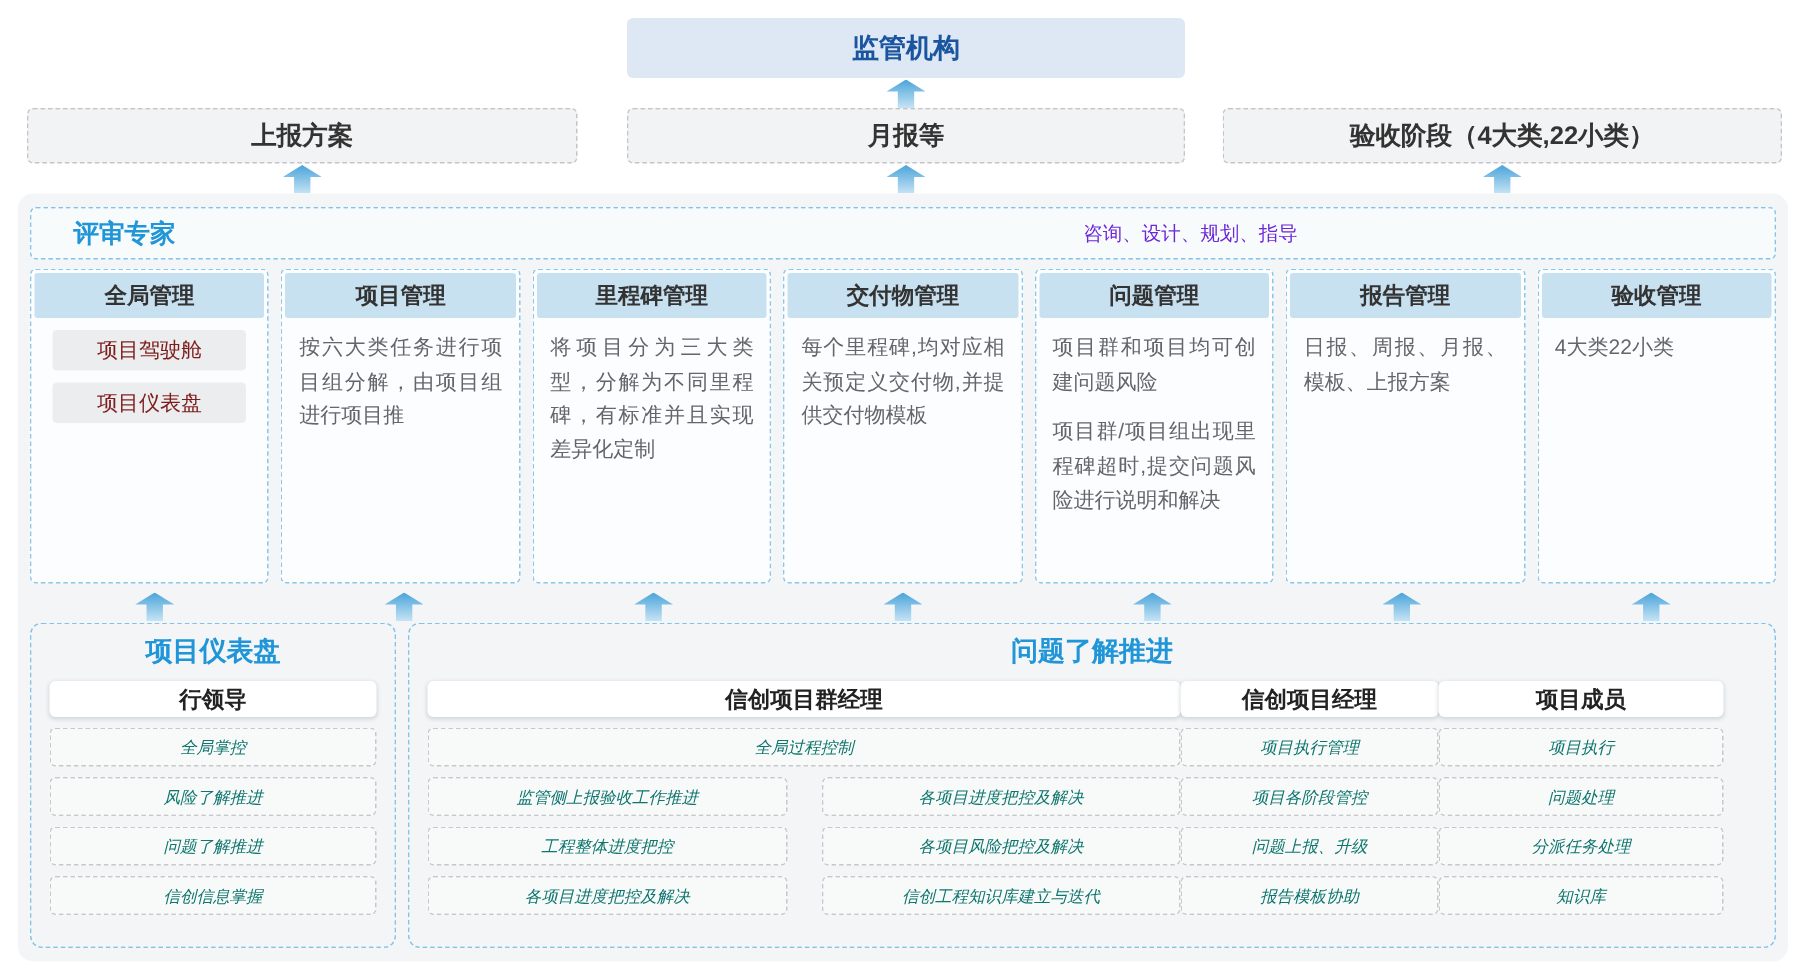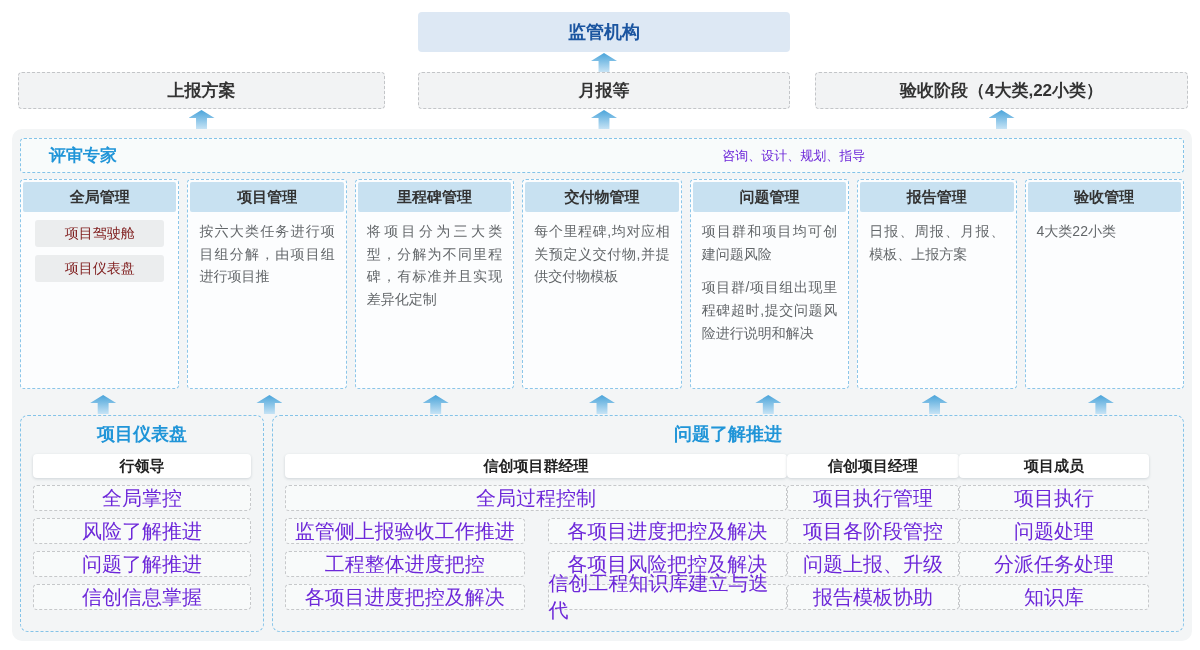--- a/index.html
+++ b/index.html
@@ -86,21 +86,21 @@
   .role-header {
     height:24px; background:#ffffff; border-radius:4px;
     box-shadow:0 1px 3px rgba(40,60,80,.18);
     display:flex; align-items:center; justify-content:center;
     font-size:15px; font-weight:bold; color:#222;
   }
   .task-item {
     height:26px; border:1px dashed #c6c8ca; border-radius:4px;
     background:rgba(252,253,253,.55);
     display:flex; align-items:center; justify-content:center;
-    font-size:20px; color:#6d28d9; margin-top:7px;
+    font-size:11px; color:#0f766e; margin-top:7px;font-style:italic;
   }
   .leader-box { width:244px; }
   .exec-box { flex:1; }
   .exec-cols { display:flex; justify-content:flex-start; }
   .pg-col { width:502px; }
   .pm-col { width:172px; }
   .mb-col { width:190px; }
   .pg-grid { display:grid; grid-template-columns:1fr 1fr; column-gap:23px; }
 </style>
 </head>

